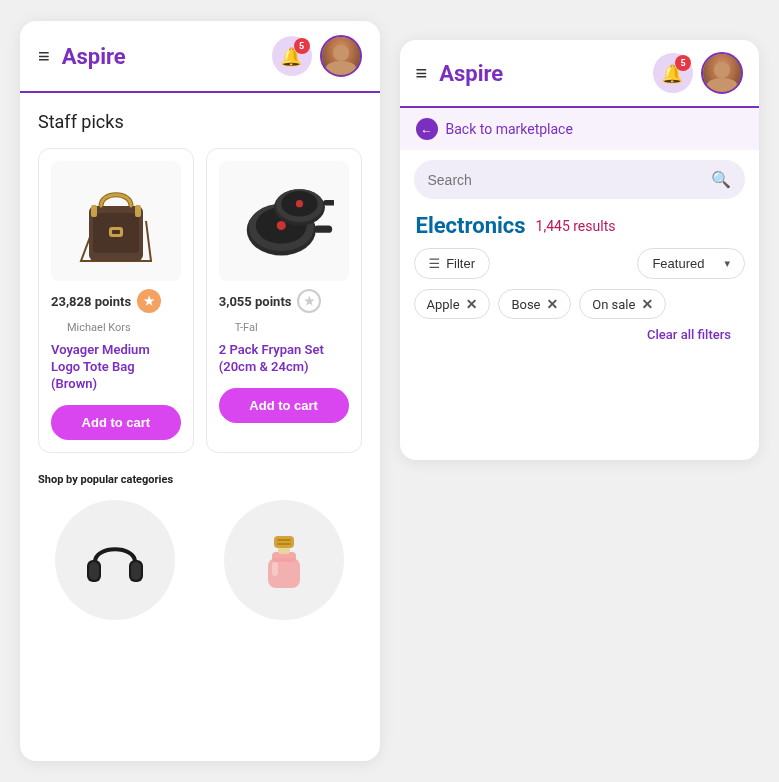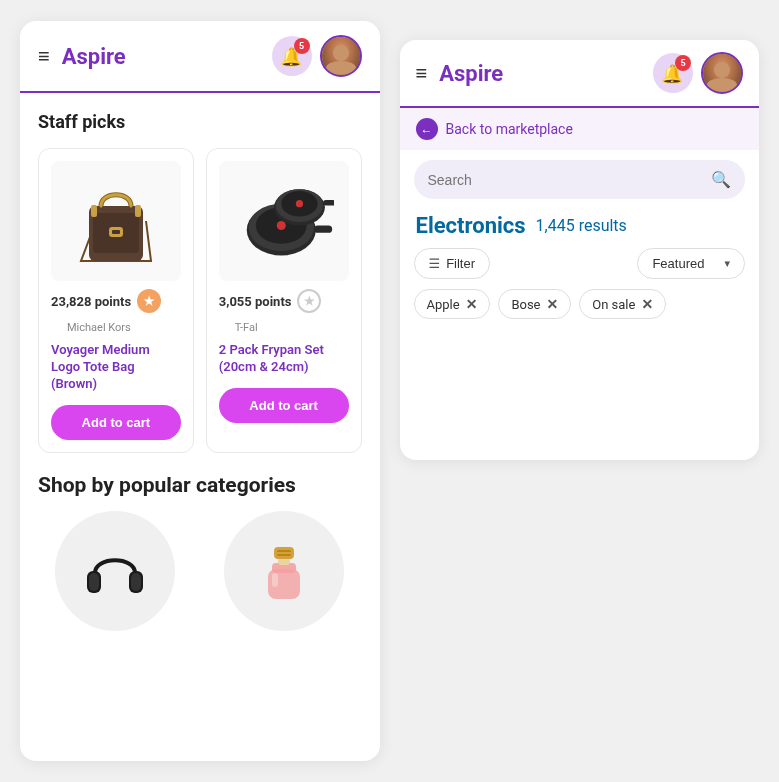--- a/index.html
+++ b/index.html
@@ -133,21 +133,21 @@
     }
 
     .panel-content {
       flex: 1;
       overflow-y: auto;
       padding: 18px;
     }
 
     .section-title {
       font-size: 18px;
-      font-weight: 700;
+      font-weight: 400;
       color: #222;
       margin-bottom: 16px;
     }
 
     .product-grid {
       display: flex;
       gap: 12px;
       margin-bottom: 20px;
     }
 
@@ -239,21 +239,21 @@
       border-radius: 20px;
       padding: 10px 8px;
       font-size: 13px;
       font-weight: 600;
       cursor: pointer;
       text-align: center;
       margin-top: 4px;
     }
 
     .shop-section-title {
-      font-size: 21px;
+      font-size: 11px;
       font-weight: 700;
       color: #222;
       margin-bottom: 14px;
     }
 
     .categories-grid {
       display: flex;
       gap: 14px;
     }
 
@@ -349,22 +349,22 @@
       gap: 10px;
     }
 
     .category-name {
       font-size: 22px;
       font-weight: 700;
       color: #0369a1;
     }
 
     .results-count {
-      font-size: 16px;
-      color: #0369a1;
+      font-size: 14px;
+      color: #be185d;
       font-weight: 400;
     }
 
     .filter-bar {
       display: flex;
       align-items: center;
       padding: 0 14px 10px;
       gap: 10px;
     }
 
@@ -627,13 +627,16 @@
     <div class="filter-chip">
       <span>Bose</span>
       <span class="chip-close">✕</span>
     </div>
     <div class="filter-chip">
       <span>On sale</span>
       <span class="chip-close">✕</span>
     </div>
   </div>
 
+  <div class="filters-row-bottom">
+    <a class="clear-all-link">Clear all filters</a>
+  </div>
 </div>
 
 </body></html>

